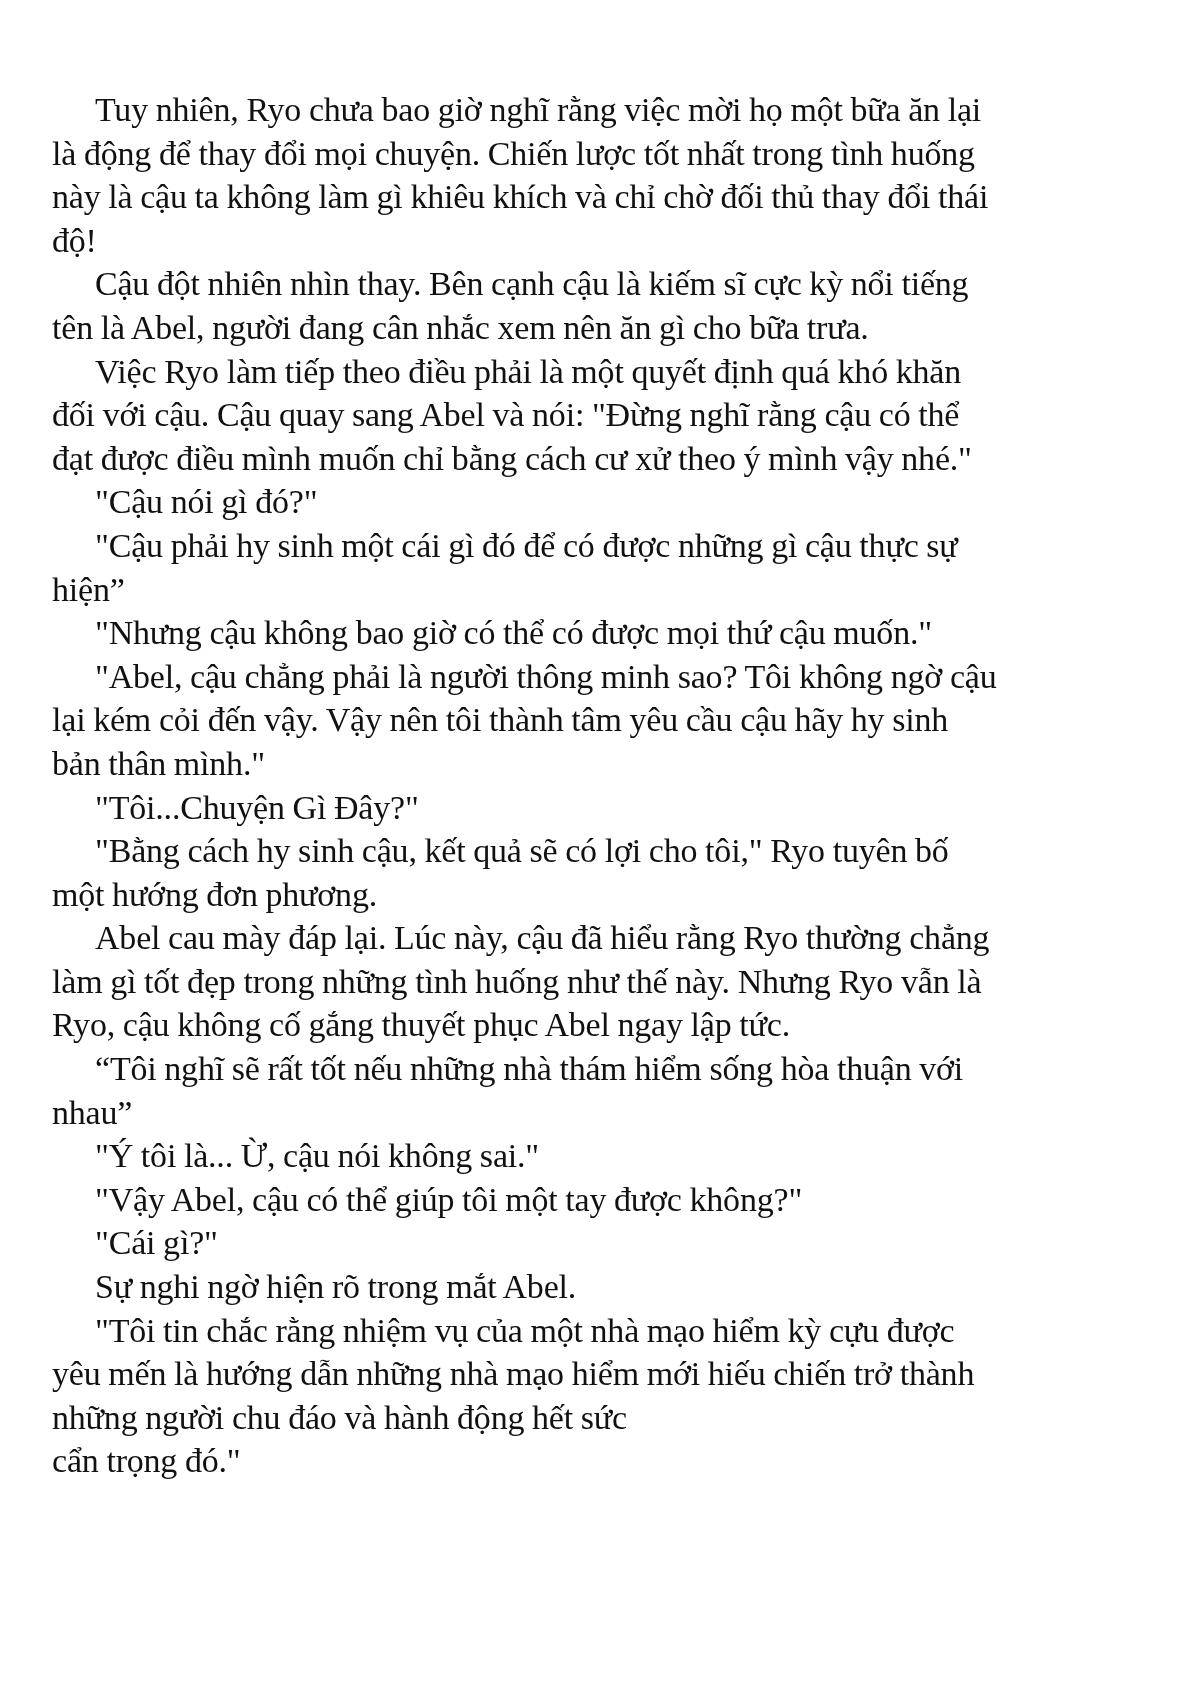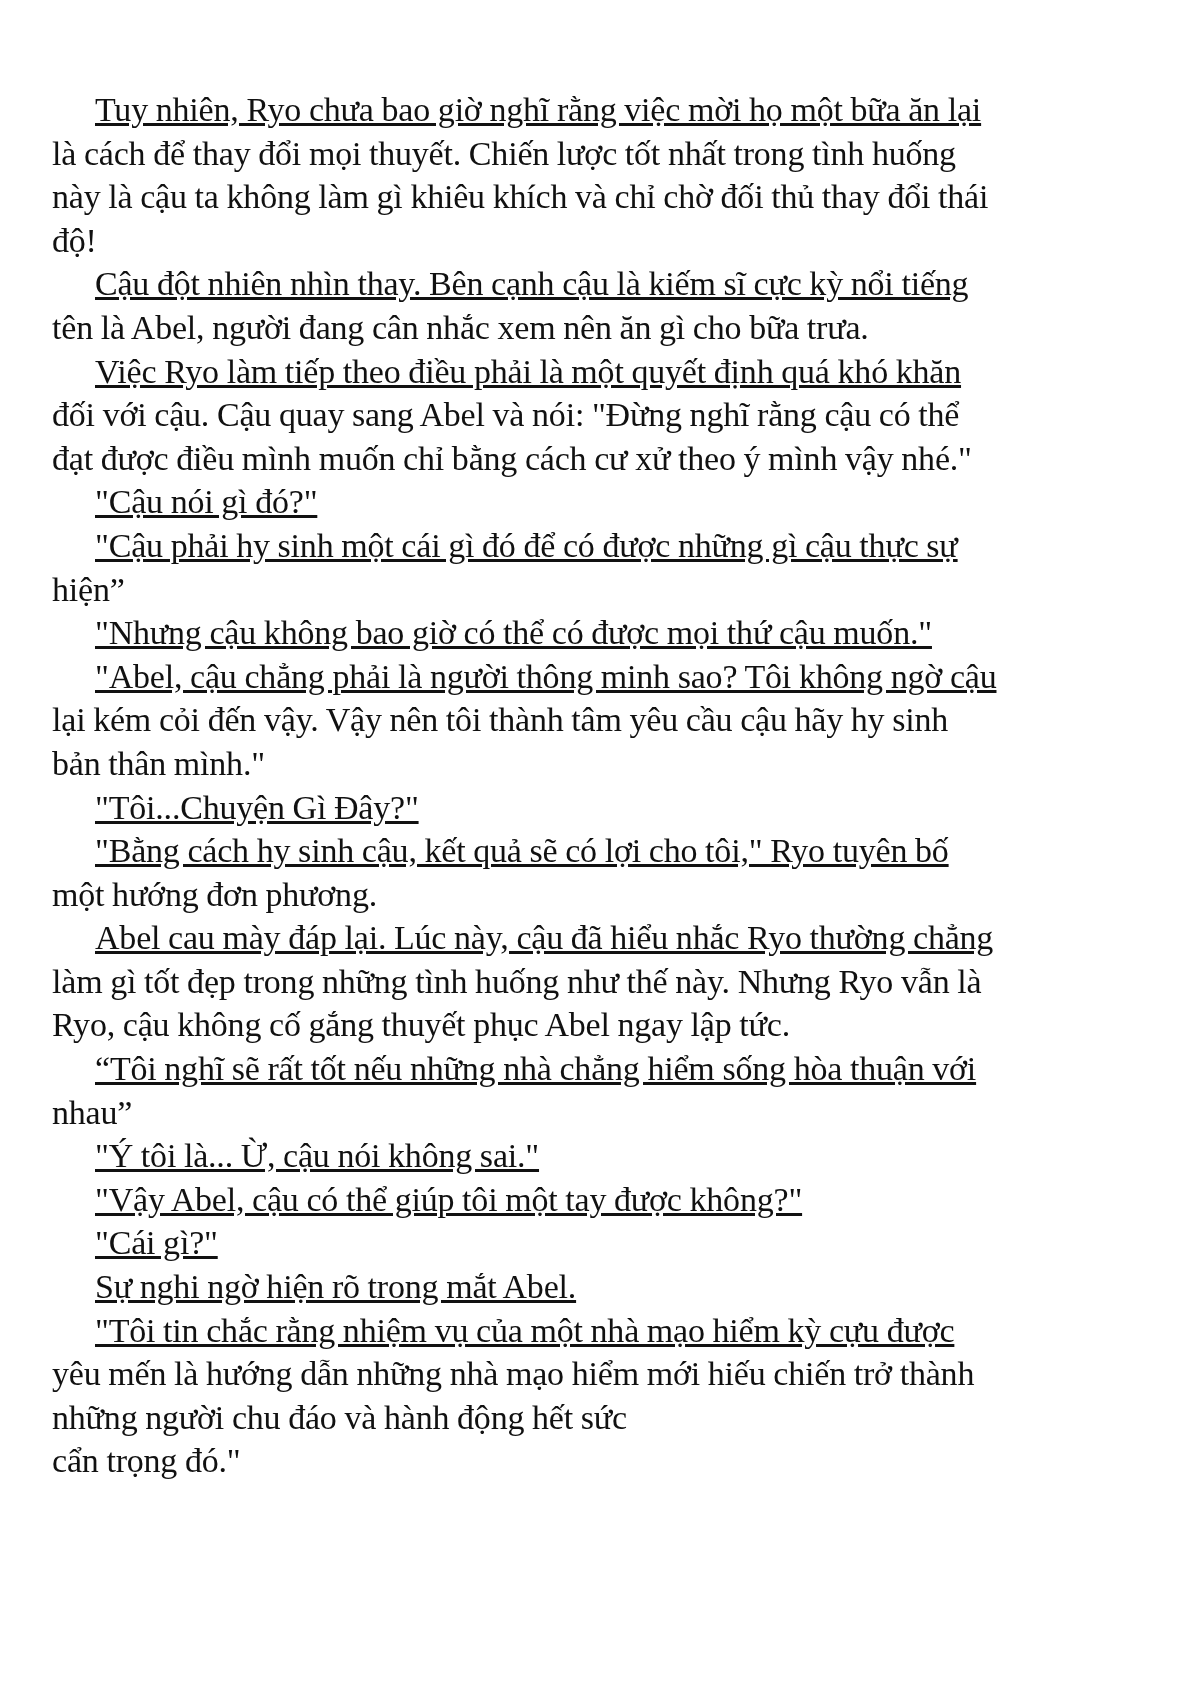--- a/index.html
+++ b/index.html
@@ -33,51 +33,50 @@
       letter-spacing: -0.2px;
       word-spacing: -0.5px;
     }
     .line {
       display: block;
       white-space: nowrap;
       height: 43.6px;
     }
     .line.indent {
       padding-left: 43px;
-      text-decoration: underline;
     }
   </style>
 </head>
 <body>
 
 <div class="page">
   <div class="text-block" id="text-block">
     <span class="line indent">Tuy nhiên, Ryo chưa bao giờ nghĩ rằng việc mời họ một bữa ăn lại</span>
-    <span class="line">là cách để thay đổi mọi thuyết. Chiến lược tốt nhất trong tình huống</span>
+    <span class="line">là động để thay đổi mọi chuyện. Chiến lược tốt nhất trong tình huống</span>
     <span class="line">này là cậu ta không làm gì khiêu khích và chỉ chờ đối thủ thay đổi thái</span>
     <span class="line">độ!</span>
     <span class="line indent">Cậu đột nhiên nhìn thay. Bên cạnh cậu là kiếm sĩ cực kỳ nổi tiếng</span>
     <span class="line">tên là Abel, người đang cân nhắc xem nên ăn gì cho bữa trưa.</span>
     <span class="line indent">Việc Ryo làm tiếp theo điều phải là một quyết định quá khó khăn</span>
     <span class="line">đối với cậu. Cậu quay sang Abel và nói: "Đừng nghĩ rằng cậu có thể</span>
     <span class="line">đạt được điều mình muốn chỉ bằng cách cư xử theo ý mình vậy nhé."</span>
     <span class="line indent">"Cậu nói gì đó?"</span>
     <span class="line indent">"Cậu phải hy sinh một cái gì đó để có được những gì cậu thực sự</span>
     <span class="line">hiện”</span>
     <span class="line indent">"Nhưng cậu không bao giờ có thể có được mọi thứ cậu muốn."</span>
     <span class="line indent">"Abel, cậu chẳng phải là người thông minh sao? Tôi không ngờ cậu</span>
     <span class="line">lại kém cỏi đến vậy. Vậy nên tôi thành tâm yêu cầu cậu hãy hy sinh</span>
     <span class="line">bản thân mình."</span>
     <span class="line indent">"Tôi...Chuyện Gì Đây?"</span>
     <span class="line indent">"Bằng cách hy sinh cậu, kết quả sẽ có lợi cho tôi," Ryo tuyên bố</span>
     <span class="line">một hướng đơn phương.</span>
-    <span class="line indent">Abel cau mày đáp lại. Lúc này, cậu đã hiểu nhắc Ryo thường chẳng</span>
+    <span class="line indent">Abel cau mày đáp lại. Lúc này, cậu đã hiểu rằng Ryo thường chẳng</span>
     <span class="line">làm gì tốt đẹp trong những tình huống như thế này. Nhưng Ryo vẫn là</span>
     <span class="line">Ryo, cậu không cố gắng thuyết phục Abel ngay lập tức.</span>
-    <span class="line indent">“Tôi nghĩ sẽ rất tốt nếu những nhà chẳng hiểm sống hòa thuận với</span>
+    <span class="line indent">“Tôi nghĩ sẽ rất tốt nếu những nhà thám hiểm sống hòa thuận với</span>
     <span class="line">nhau”</span>
     <span class="line indent">"Ý tôi là... Ừ, cậu nói không sai."</span>
     <span class="line indent">"Vậy Abel, cậu có thể giúp tôi một tay được không?"</span>
     <span class="line indent">"Cái gì?"</span>
     <span class="line indent">Sự nghi ngờ hiện rõ trong mắt Abel.</span>
     <span class="line indent">"Tôi tin chắc rằng nhiệm vụ của một nhà mạo hiểm kỳ cựu được</span>
     <span class="line">yêu mến là hướng dẫn những nhà mạo hiểm mới hiếu chiến trở thành</span>
     <span class="line">những người chu đáo và hành động hết sức</span>
     <span class="line">cẩn trọng đó."</span>
   </div>

